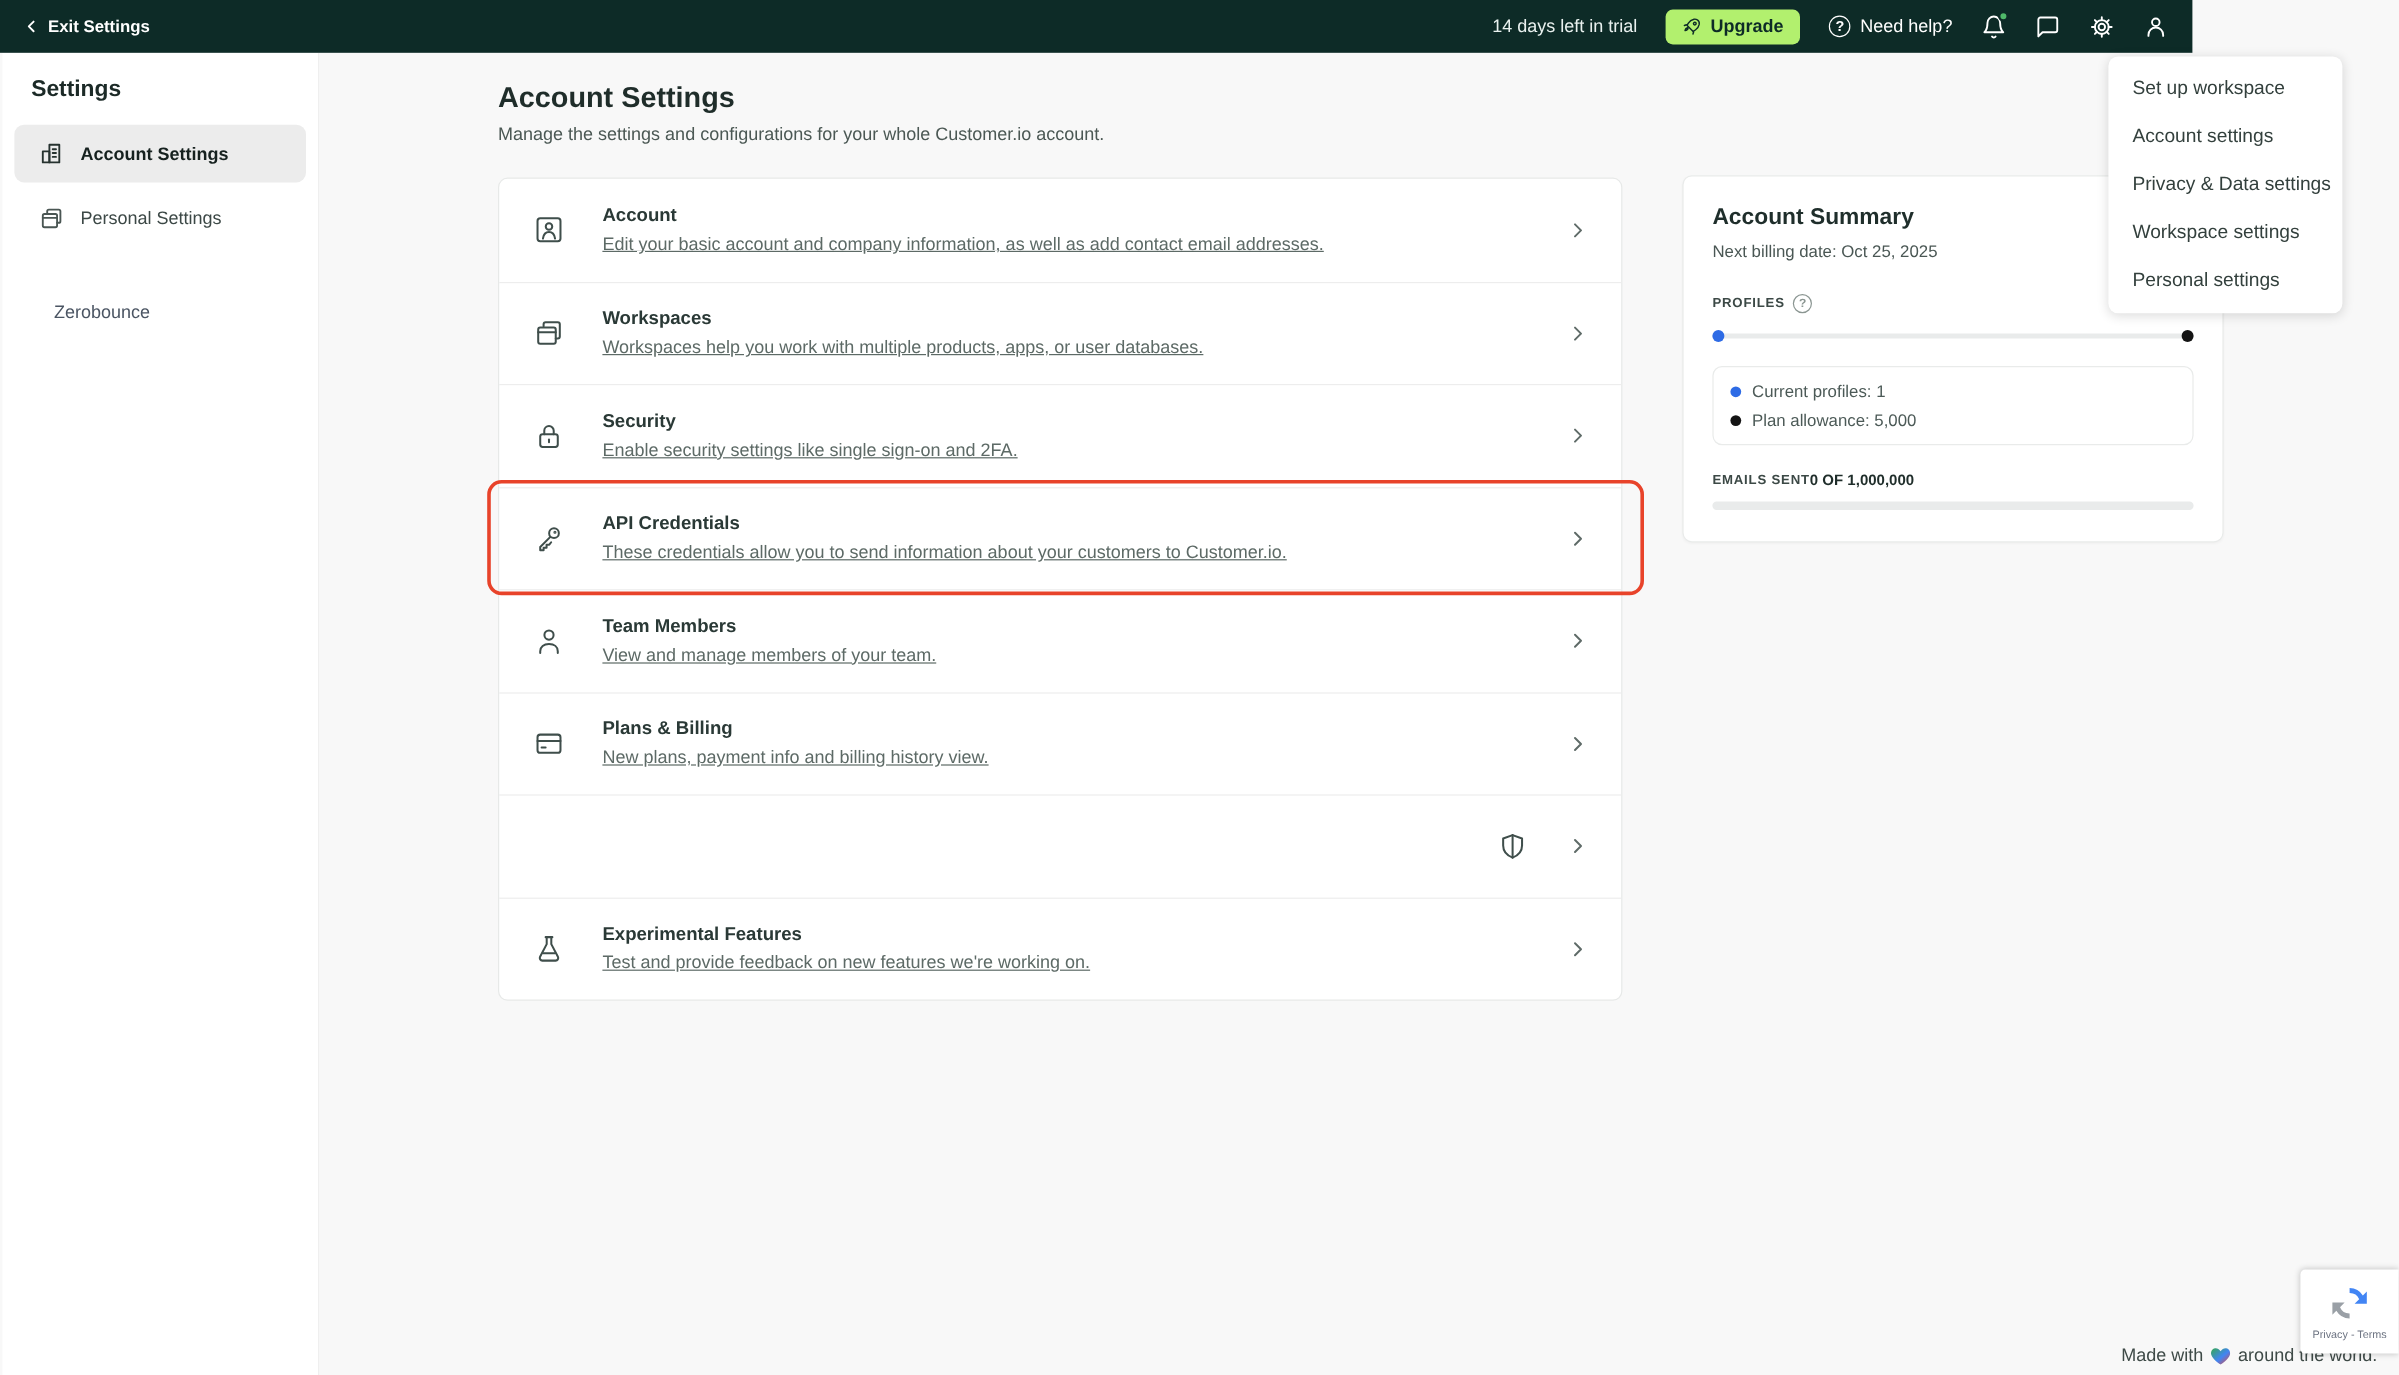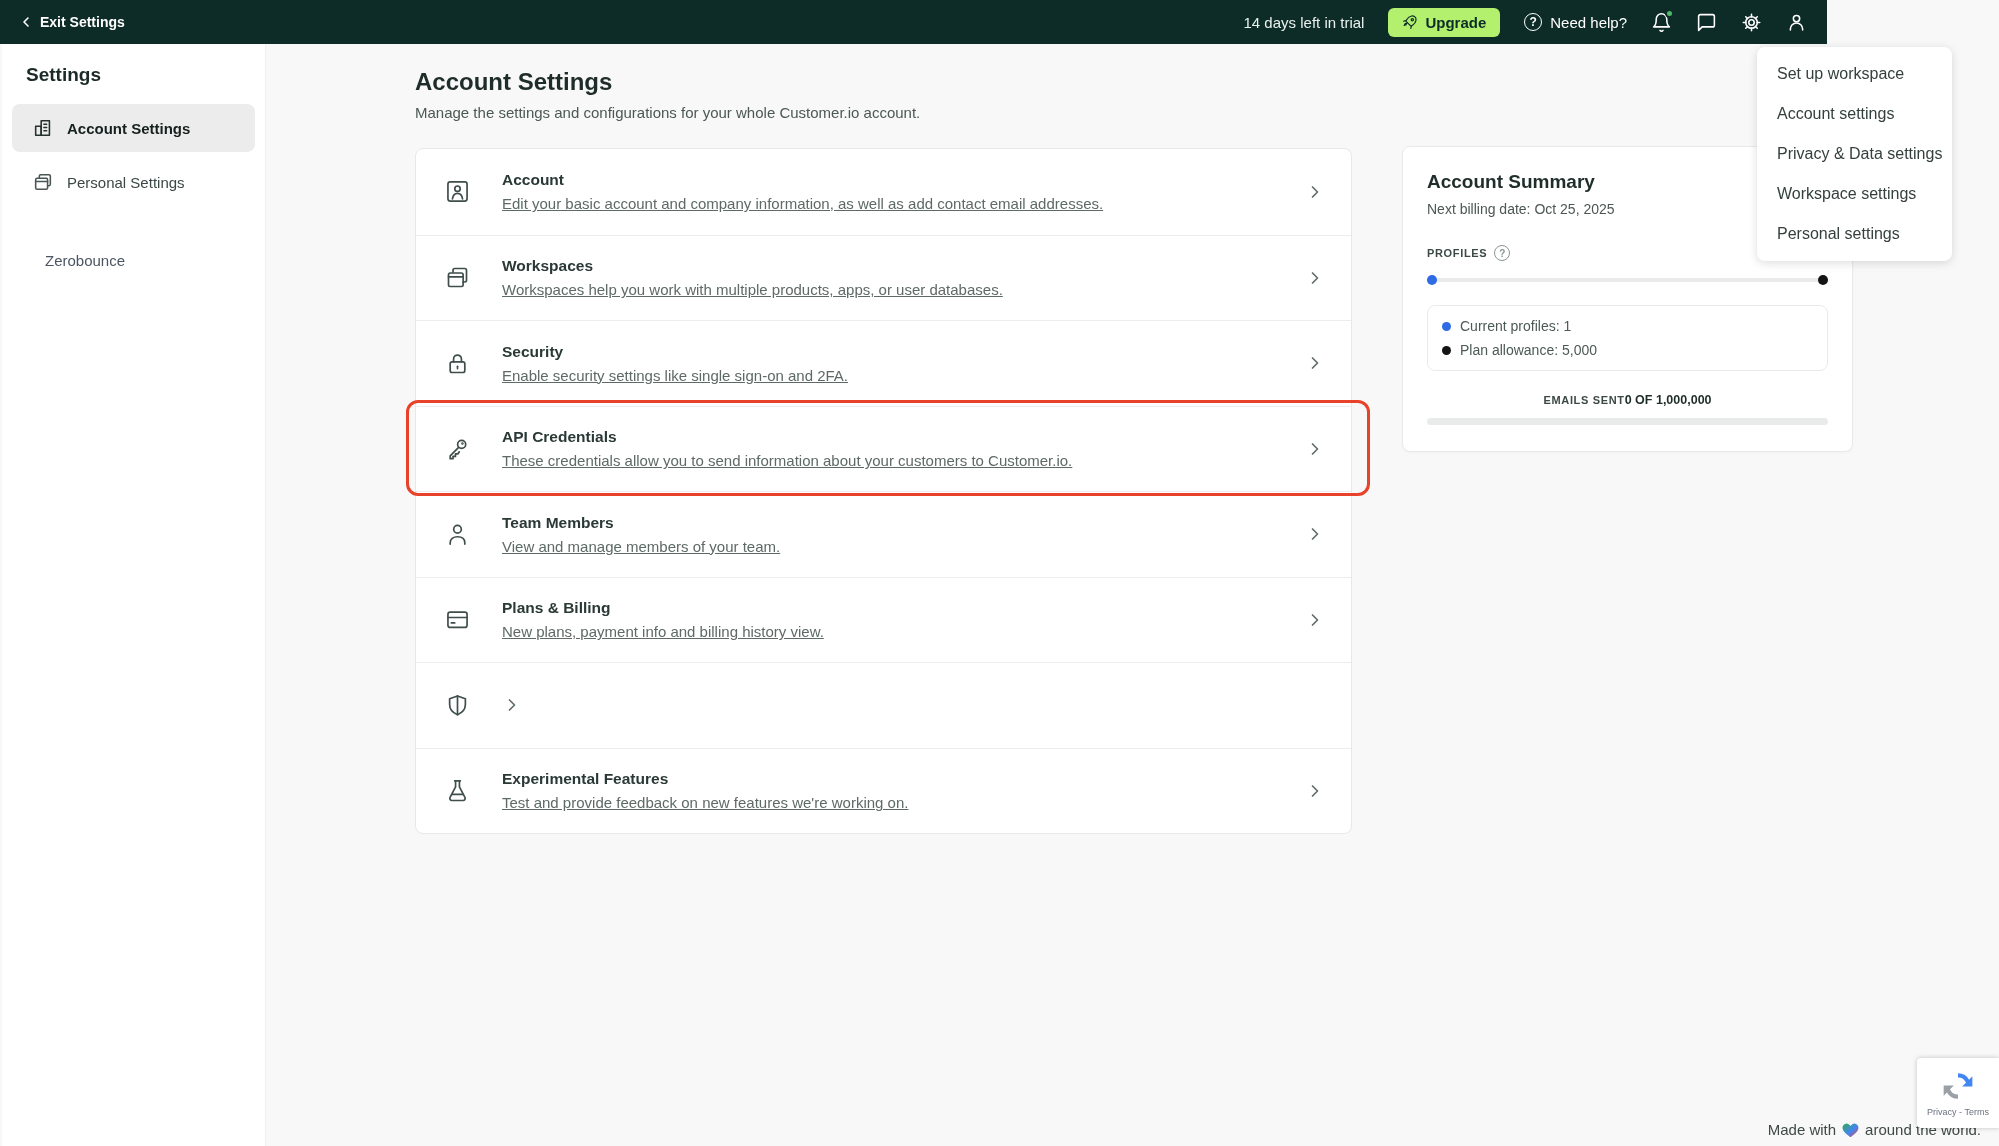--- a/index.html
+++ b/index.html
@@ -42,21 +42,21 @@
   .side-item.active { background:#ececec; color:#16211f; font-weight:700; }
   .side-footer { margin:46px 0 0 43px; font-size:15px; color:#4b5563; cursor:pointer; }
 
   
   .main { position:absolute; left:264px; top:44px; width:1735px; height:1102px; background:#f8f8f8; }
   .page-title { position:absolute; left:151px; top:24px; font-size:24px; font-weight:700; color:#1f2d2a; }
   .page-subtitle { position:absolute; left:151px; top:60px; font-size:15px; color:#4b5854; }
 
   .cards { position:absolute; left:151px; top:104px; width:937px;
     background:#ffffff; border:1px solid #e7e9e8; border-radius:8px; }
-  .row { display:flex; align-items:center; height:85.5px; padding:0 26px 0 28px; cursor:pointer; }
+  .row { display:flex; align-items:center; height:85.5px; padding:0 26px 0 28px; cursor:pointer;justify-content:flex-end; }
   .row + .row { border-top:1px solid #ededed; }
   .row-icon { width:28px; margin-right:30px; color:#3f4e4b; flex:0 0 auto; }
   .row-text { flex:1; }
   .row-title { font-size:15.5px; font-weight:700; color:#2a3936; margin-bottom:6px; }
   .row-desc { font-size:15px; color:#5d6a66;text-decoration:underline; }
   .row-chevron { color:#5f6b68; flex:0 0 auto; }
 
   .highlight-ring { position:absolute; left:-10px; top:251px; width:964px; height:96px;
     border:3px solid #e8432a; border-radius:12px; pointer-events:none; z-index:8; }
 
@@ -74,21 +74,21 @@
   .slider { position:relative; height:10px; margin-top:14px; }
   .slider-track { position:absolute; left:0; right:0; top:3px; height:4px;
     background:#e9ebeb; border-radius:2px; }
   .dot { position:absolute; top:0; width:10px; height:10px; border-radius:50%; }
   .dot-blue { left:0; background:#2e6be5; }
   .dot-black { right:0; background:#141414; }
   .legend-box { border:1px solid #e9ebea; border-radius:8px; padding:12px 14px; margin-top:20px; }
   .legend-item { display:flex; align-items:center; gap:9px; font-size:14px; color:#4c5a57; }
   .legend-item + .legend-item { margin-top:8px; }
   .legend-dot { width:9px; height:9px; border-radius:50%; flex:0 0 auto; }
-  .emails-row { display:flex; align-items:center; justify-content:center; margin-top:22px; }
+  .emails-row { display:flex; align-items:center; justify-content:flex-start; margin-top:22px; }
   .emails-value { font-size:12.5px; font-weight:700; color:#1f2d2a; }
   .progress { height:7px; background:#e9ebeb; border-radius:4px; margin-top:11px; }
 
   
   .user-menu { position:absolute; left:1757px; top:47px; width:195px; background:#ffffff;
     border-radius:8px; box-shadow:0 2px 10px rgba(0,0,0,.14); padding:7px 0; z-index:40; }
   .menu-item { padding:11px 20px; font-size:16px; color:#33403d; cursor:pointer; white-space:nowrap; }
   .made-with { position:absolute; right:18px; top:1121px; display:flex; align-items:center;
     gap:6px; font-size:15px; color:#3e4a47; z-index:2; }
   .recaptcha { position:absolute; right:0; top:1058px; width:82px; height:70px;

